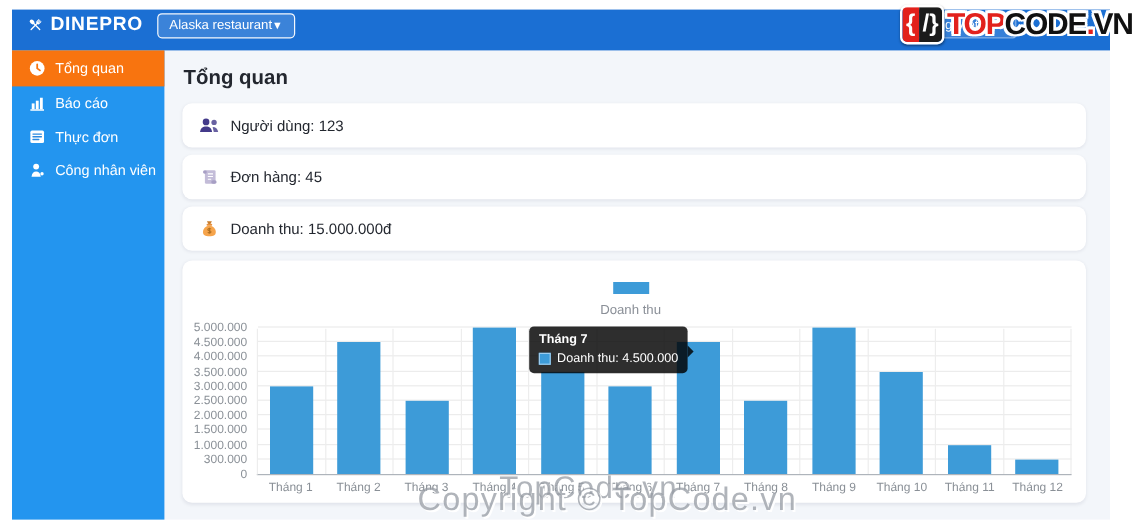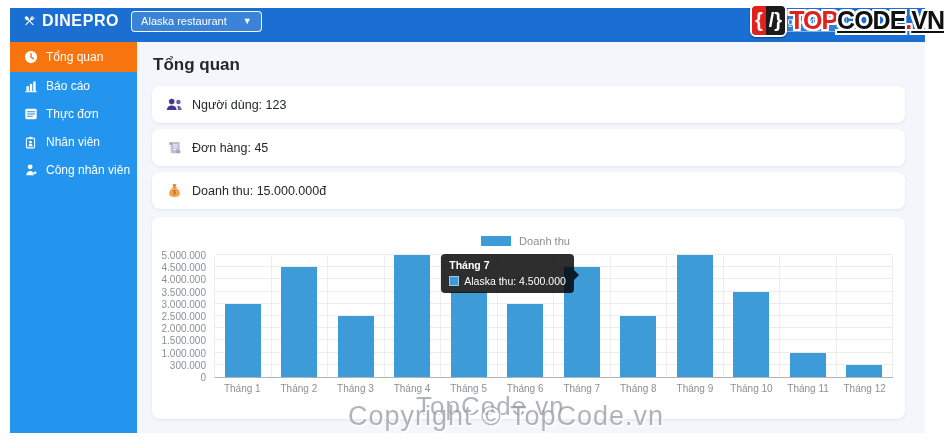--- a/index.html
+++ b/index.html
@@ -4,41 +4,41 @@
 <style>
   * { margin:0; padding:0; box-sizing:border-box; }
   html,body { width:950px; height:441px; background:#fff; font-family:"Liberation Sans", sans-serif; overflow:hidden; position:relative; }
 
   .app { position:absolute; left:10px; top:8px; width:915px; height:425px; background:#f3f6fa; }
 
   
   .hdr { position:absolute; left:0; top:0; width:100%; height:34px; background:#1b6fd3; display:flex; align-items:center; padding:0 78px 8px 12px; }
   .brand { display:flex; align-items:center; gap:5px; color:#fff; }
   .brand-text { font-size:16px; font-weight:800; letter-spacing:.6px; }
-  .rest-select { margin-left:12px; display:flex; align-items:center; gap:16px; background:rgba(255,255,255,.14); border:1.5px solid rgba(255,255,255,.95); border-radius:4px; color:#fff; font-size:11px; padding:2px 9px; height:21px; cursor:pointer; font-family:inherit; }
+  .rest-select { margin-left:12px; display:flex; align-items:center; gap:0; background:rgba(255,255,255,.14); border:1.5px solid rgba(255,255,255,.95); border-radius:4px; color:#fff; font-size:11px; padding:2px 9px; height:21px; cursor:pointer; font-family:inherit; }
   .chev { font-size:9px; line-height:1; }
   .lang-btn { margin-left:auto; background:rgba(255,255,255,.12); border:1px solid rgba(255,255,255,.4); border-radius:3px; color:#fff; font-size:11px; padding:3px 9px; height:21px; white-space:nowrap; overflow:hidden; max-width:118px; cursor:pointer; font-family:inherit; }
 
   
   .sidebar { position:absolute; left:0; top:34px; width:127px; height:391px; background:#2395ef; }
   .side-item { display:flex; align-items:center; gap:8px; height:28px; padding-left:13px; color:#fff; font-size:12px; cursor:pointer; }
   .side-item.active { background:#f8740f; height:30px; }
   .s-icon { width:15px; display:flex; justify-content:center; }
 
   
   .main { position:absolute; left:127px; top:34px; width:788px; height:391px; }
   .page-title { font-size:17px; font-weight:700; color:#23272f; margin:13px 0 11px 16px; }
   .cards { padding:0 20px 0 15px; }
   .stat-card { background:#fff; border-radius:8px; box-shadow:0 1px 3px rgba(20,30,60,.08); height:37px; margin-bottom:6px; display:flex; align-items:center; gap:9px; padding:0 14px; font-size:12.5px; color:#23272f; }
   .stat-icon { width:17px; display:flex; justify-content:center; }
 
   
   .chart-card { background:#fff; border-radius:8px; box-shadow:0 1px 3px rgba(20,30,60,.08); margin:8px 20px 0 15px; height:202px; padding:11px 12px 8px 6px; position:relative; }
   .chart-title { text-align:center; font-size:11px; font-weight:700; color:#666; }
-  .chart-legend { display:flex; justify-content:center; align-items:center; gap:8px; margin-top:7px; }
+  .chart-legend { display:flex; justify-content:center; align-items:center; gap:8px; margin-top:7px;flex-direction:column; }
   .legend-box { width:30px; height:10px; background:#3d9bd8; }
   .legend-label { font-size:11px; color:#8a8f97; }
   .chart-grid { display:flex; margin-top:9px; }
   .y-axis { width:56px; position:relative; height:122px; flex:none; }
   .ytick { position:absolute; right:8px; font-size:10px; color:#8a9097; white-space:nowrap; }
   .plot-wrap { flex:1; }
   .plot { height:122px; position:relative; display:flex; border-left:1px solid #ededed; border-bottom:1px solid #aeb4bb; }
   .gridline { position:absolute; left:0; right:0; height:1px; background:#ececec; }
   .col { flex:1; position:relative; border-right:1px solid #ededed; }
   .bar { position:absolute; bottom:0; left:18%; width:64%; background:#3d9bd8; }
@@ -53,21 +53,21 @@
   .tt-caret { position:absolute; right:-5px; top:16px; width:0; height:0; border-top:5px solid transparent; border-bottom:5px solid transparent; border-left:5px solid rgba(0,0,0,.82); }
 
   
   .wm-logo { position:absolute; right:6px; top:4px; display:flex; align-items:center; z-index:20; pointer-events:none; }
   .wm-badge { display:flex; border-radius:6px; overflow:hidden; border:2px solid #fff; box-shadow:0 1px 2px rgba(0,0,0,.4); }
   .wm-badge-left,.wm-badge-right { font-weight:800; font-size:20px; line-height:29px; padding:0 3px; color:#fff; }
   .wm-badge-left { background:#e2211c; }
   .wm-badge-right { background:#1b1b1b; }
   .wm-brand { font-weight:800; font-size:25px; letter-spacing:-1px; margin-left:2px;
       text-shadow:-2px -2px 0 #fff,2px -2px 0 #fff,-2px 2px 0 #fff,2px 2px 0 #fff,0 2px 0 #fff,2px 0 0 #fff,0 -2px 0 #fff,-2px 0 0 #fff; }
-  .wm-red { color:#e2211c; } .wm-black { color:#111;text-decoration:underline; }
+  .wm-red { color:#e2211c; } .wm-black { color:#111; }
   .wm-line { position:absolute; z-index:20; color:rgba(150,155,163,.75); text-shadow:1.5px 1.5px 0 rgba(255,255,255,.95); pointer-events:none; letter-spacing:1px; }
   .wm-line1 { left:416px; top:391px; font-size:26px; }
   .wm-line2 { left:348px; top:401px; font-size:27px; }
 </style>
 </head>
 <body>
 
 <div class="app">
 
   <div class="hdr">
@@ -116,31 +116,20 @@
           <span class="s-label">Báo cáo</span>
         </div>
         <div class="side-item">
           <span class="s-icon">
             <svg viewBox="0 0 16 16" width="14" height="14">
               <rect x="1.5" y="2" width="13" height="12" rx="1.6" fill="#fff"></rect>
               <path d="M4 5.4h8M4 8h8M4 10.6h5.5" stroke="#2b8ae0" stroke-width="1.3" stroke-linecap="round"></path>
             </svg>
           </span>
           <span class="s-label">Thực đơn</span>
-        </div>
-        <div class="side-item">
-          <span class="s-icon">
-            <svg viewBox="0 0 16 16" width="13" height="13">
-              <rect x="3" y="2.6" width="10" height="12" rx="1.5" fill="none" stroke="#fff" stroke-width="1.3"></rect>
-              <rect x="6.3" y="1" width="3.4" height="3" rx="1.2" fill="#fff"></rect>
-              <circle cx="8" cy="7.6" r="1.7" fill="#fff"></circle>
-              <path d="M5.1 12.5c.5-1.9 1.7-2.6 2.9-2.6s2.4.7 2.9 2.6z" fill="#fff"></path>
-            </svg>
-          </span>
-          <span class="s-label">Nhân viên</span>
         </div>
         <div class="side-item">
           <span class="s-icon">
             <svg viewBox="0 0 16 16" width="14" height="14">
               <circle cx="7" cy="4.4" r="2.8" fill="#fff"></circle>
               <path d="M2.6 14c.4-3.4 2.1-4.9 4.4-4.9s4 1.5 4.4 4.9z" fill="#fff"></path>
               <circle cx="12.6" cy="11.2" r="1.6" fill="#fff"></circle>
             </svg>
           </span>
           <span class="s-label">Công nhân viên</span>
@@ -208,21 +197,21 @@
             <span class="ytick" style="bottom: 92.6px;">4.000.000</span>
             <span class="ytick" style="bottom: 104.8px;">4.500.000</span>
             <span class="ytick" style="bottom: 117px;">5.000.000</span>
           </div>
         <div class="plot-wrap">
           <div class="plot" id="plot">
             <div class="tooltip" id="tooltip" style="left: 226.25px;">
               <div class="tt-title">Tháng 7</div>
               <div class="tt-row">
                 <span class="tt-box"></span>
-                <span>Alaska thu: 4.500.000</span>
+                <span>Doanh thu: 4.500.000</span>
               </div>
               <span class="tt-caret"></span>
             </div>
           <div class="gridline" style="bottom: 12.2px;"></div>
               <div class="gridline" style="bottom: 24.4px;"></div>
               <div class="gridline" style="bottom: 36.6px;"></div>
               <div class="gridline" style="bottom: 48.8px;"></div>
               <div class="gridline" style="bottom: 61px;"></div>
               <div class="gridline" style="bottom: 73.2px;"></div>
               <div class="gridline" style="bottom: 85.4px;"></div>

